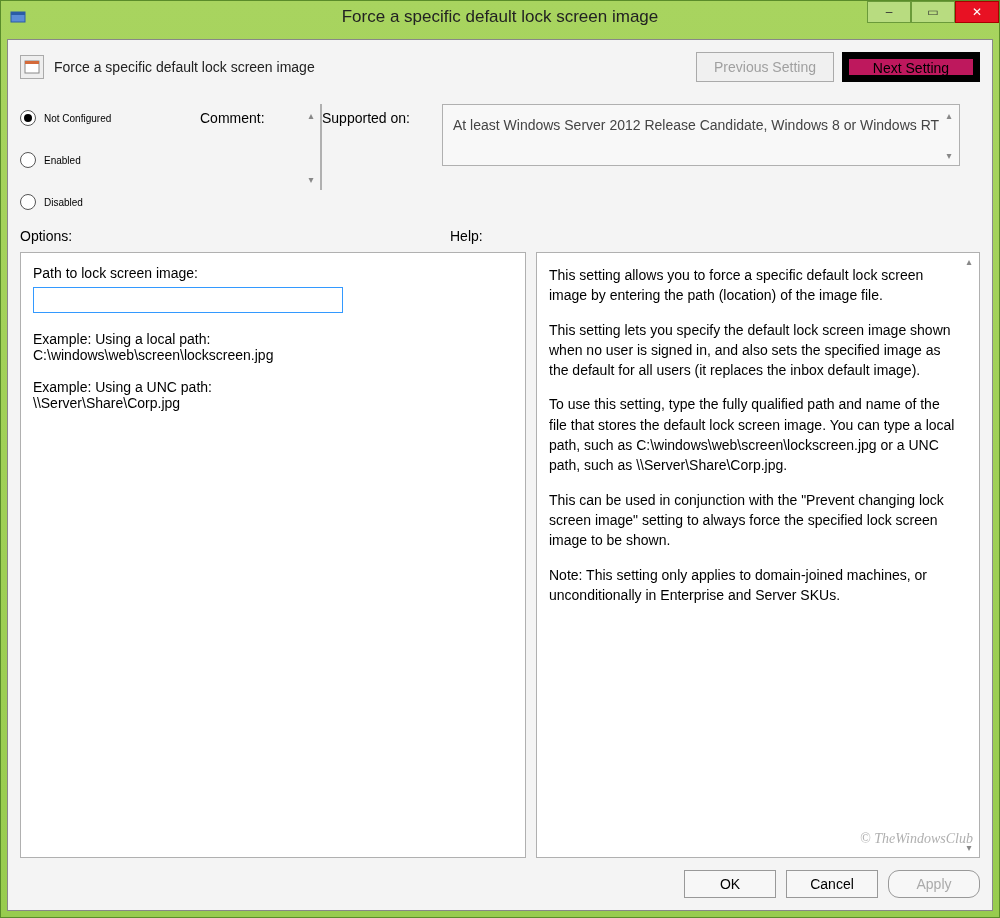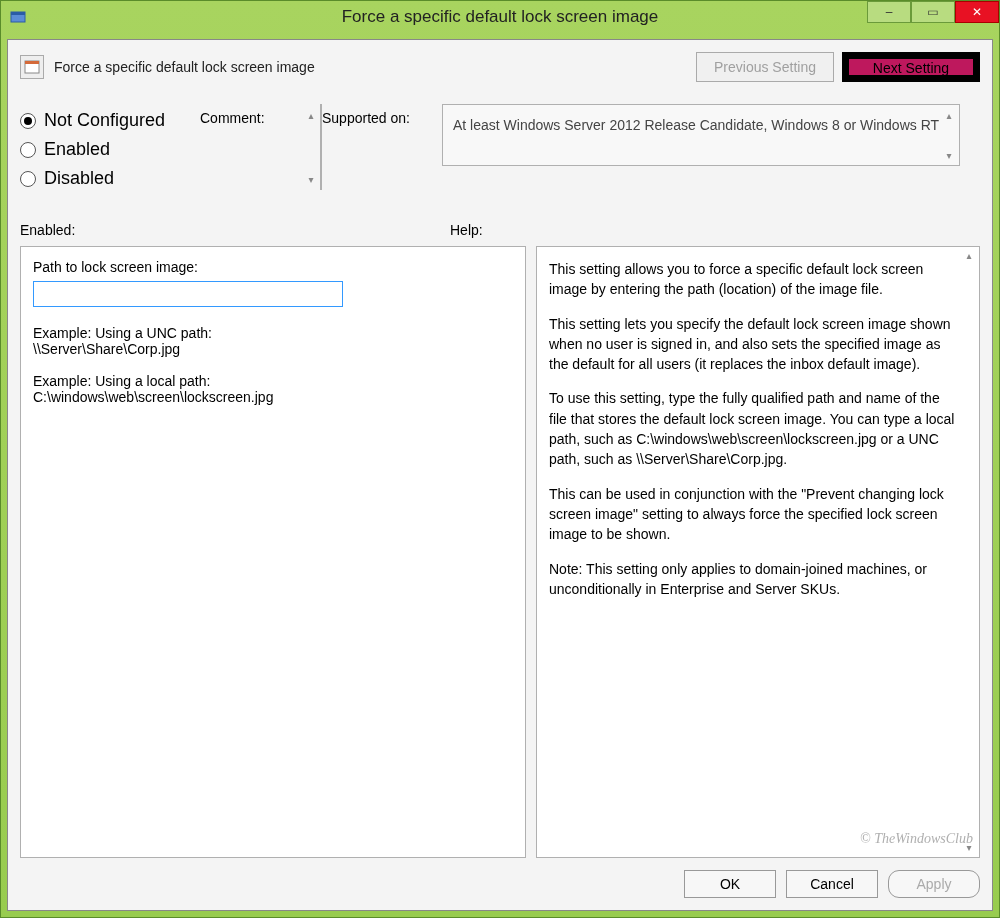--- a/index.html
+++ b/index.html
@@ -98,23 +98,23 @@
   .nav-btn.active { border: 7px solid #000000; background: #be185d; }
 
   .state-row {
     display: flex;
     align-items: flex-start;
   }
   .state-col {
     width: 180px;
     display: flex;
     flex-direction: column;
-    gap: 8px;
+    gap: 26px;
     padding-top: 6px;
-    font-size: 18px;
+    font-size: 10px;
   }
   .radio-row {
     display: flex; align-items: center; gap: 8px;
     cursor: pointer;
   }
   .radio-circle {
     width: 16px; height: 16px;
     border: 1px solid #555;
     border-radius: 50%;
     background: #fff;
@@ -284,35 +284,35 @@
           <div class="supbox">
             <span>At least Windows Server 2012 Release Candidate, Windows 8 or Windows RT</span>
             <div class="scroll-arrow sa-up">▴</div>
             <div class="scroll-arrow sa-dn">▾</div>
           </div>
         </div>
       </div>
     </div>
 
     <div class="section-labels">
-      <div class="options-label">Enabled:</div>
+      <div class="options-label">Options:</div>
       <div>Help:</div>
     </div>
 
     <div class="panels">
       <div class="panel options">
         <div class="opt-label">Path to lock screen image:</div>
         <input class="path-input" type="text" value="" style="">
         <div class="example">
+          <div>Example: Using a local path:</div>
+          <div>C:\windows\web\screen\lockscreen.jpg</div>
+        </div>
+        <div class="example">
           <div>Example: Using a UNC path:</div>
           <div>\\Server\Share\Corp.jpg</div>
-        </div>
-        <div class="example">
-          <div>Example: Using a local path:</div>
-          <div>C:\windows\web\screen\lockscreen.jpg</div>
         </div>
       </div>
 
       <div class="panel help">
         <p style="margin:0 0 14px 0;">This setting allows you to force a specific default lock screen image by entering the path (location) of the image file.</p>
         <p style="margin:0 0 14px 0;">This setting lets you specify the default lock screen image shown when no user is signed in, and also sets the specified image as the default for all users (it replaces the inbox default image).</p>
         <p style="margin:0 0 14px 0;">To use this setting, type the fully qualified path and name of the file that stores the default lock screen image. You can type a local path, such as C:\windows\web\screen\lockscreen.jpg or a UNC path, such as \\Server\Share\Corp.jpg.</p>
         <p style="margin:0 0 14px 0;">This can be used in conjunction with the "Prevent changing lock screen image" setting to always force the specified lock screen image to be shown.</p>
         <p style="margin:0;">Note: This setting only applies to domain-joined machines, or unconditionally in Enterprise and Server SKUs.</p>
         <div class="help-scrollbar">

